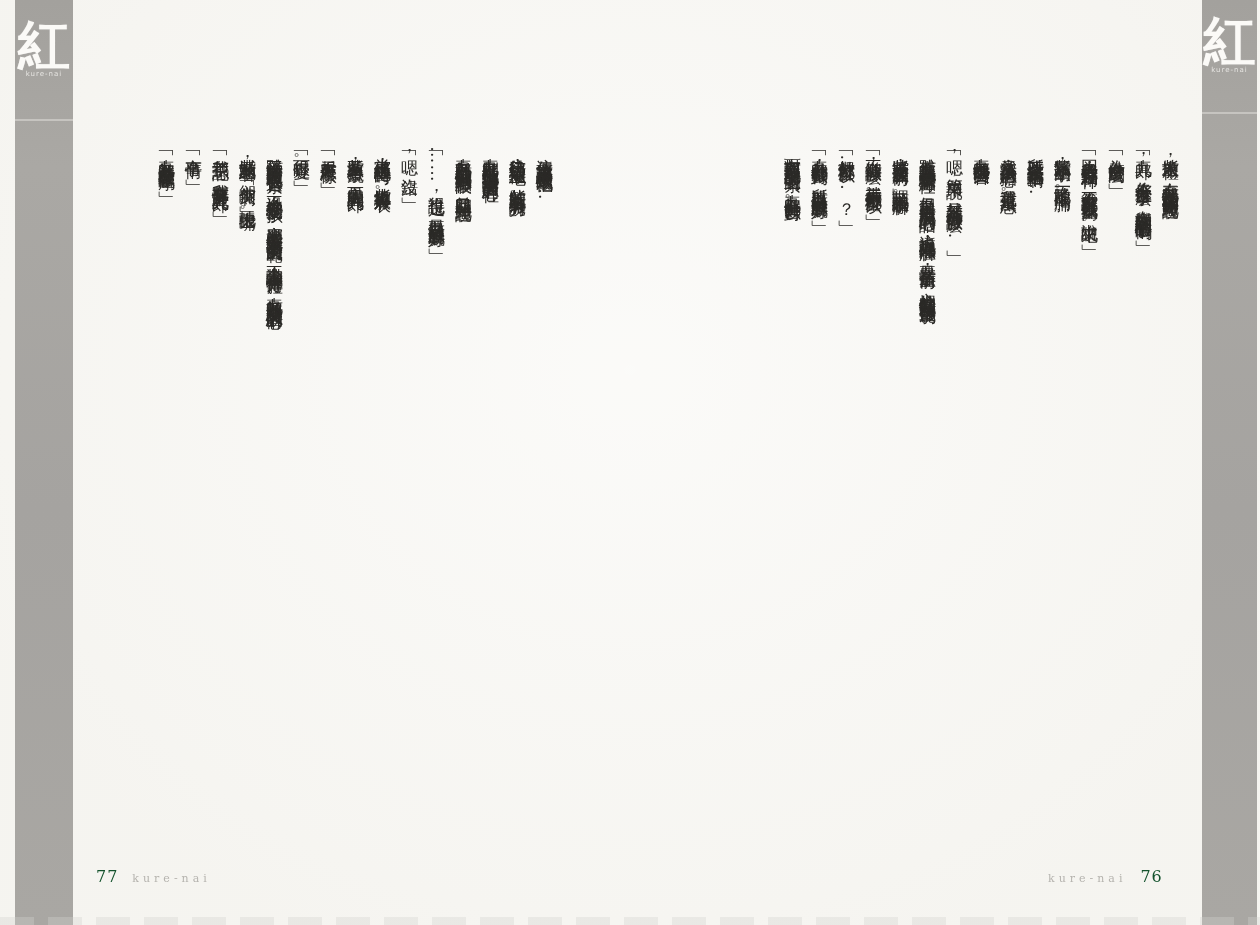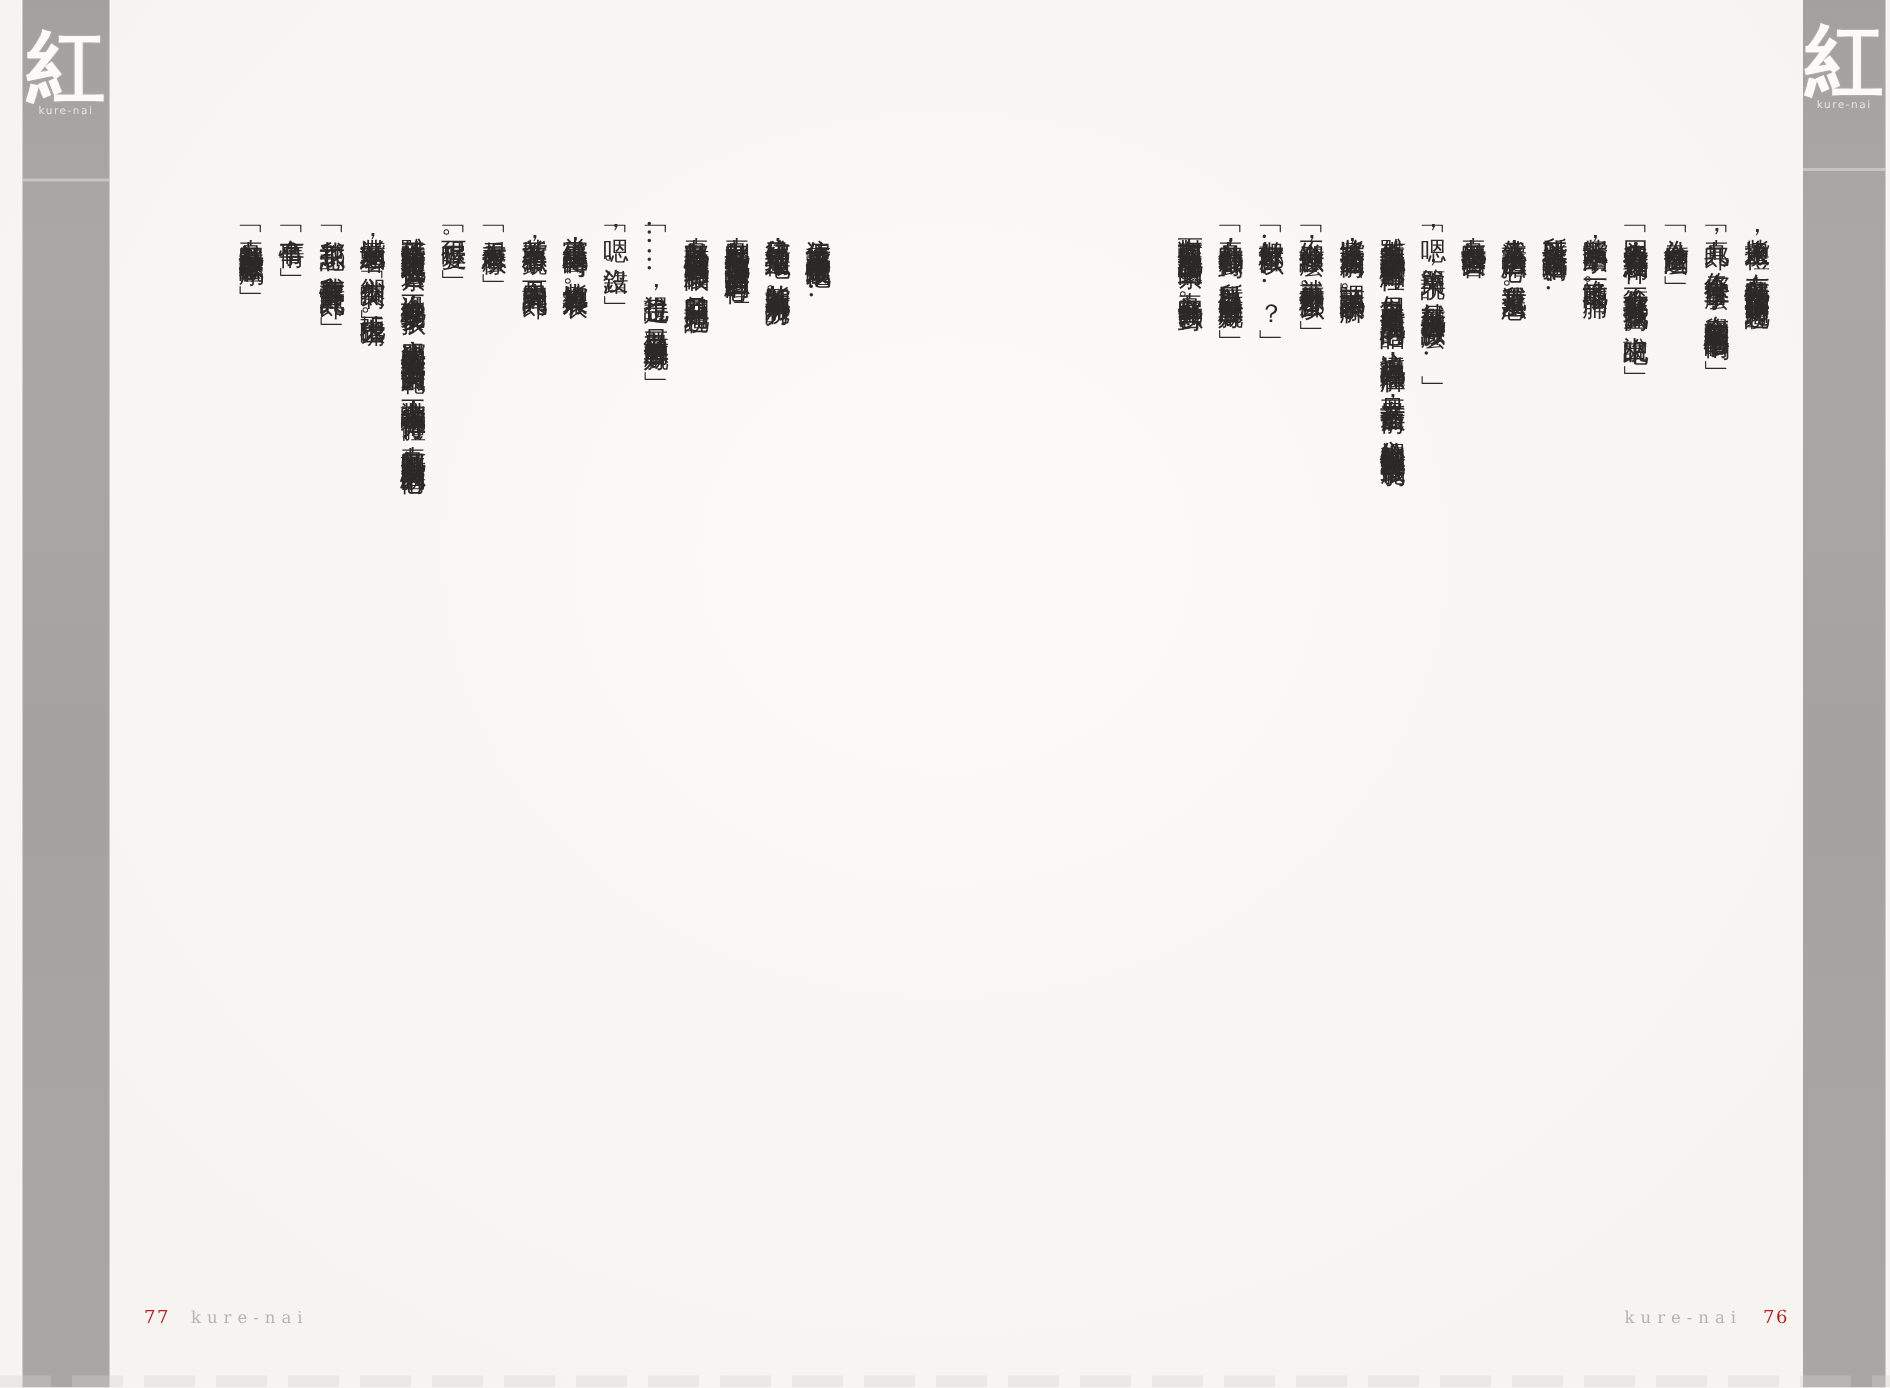--- a/index.html
+++ b/index.html
@@ -36,28 +36,28 @@
     writing-mode:vertical-rl;text-orientation:mixed;
     font-size:17px;line-height:27px;letter-spacing:1.2px;
     color:#2b2a27;
   }
   .page-text.right-page{left:752px;}
   .page-text.left-page{left:126px;}
   .page-text p{margin:0;padding:0;text-indent:18px;}
   
   .footer{position:absolute;top:867px;height:22px;white-space:nowrap;}
   .footer .pagenum{
-    font-size:12px;color:#b91c1c;letter-spacing:1px;
+    font-size:16px;color:#14532d;letter-spacing:1px;
   }
   .footer .series{
     font-size:11px;color:#b5b3ae;letter-spacing:4px;
     font-family:"DejaVu Serif","Liberation Serif",serif;
   }
   .footer.left{left:96px;}
-  .footer.right{left:1048px;margin-left:35px;}
+  .footer.right{left:1048px;}
   .footer .gap{display:inline-block;width:14px;}
   
   .bottom-artifact{
     position:absolute;left:0;bottom:0;width:100%;height:8px;
     background:repeating-linear-gradient(90deg,
       rgba(210,210,206,.35) 0px, rgba(210,210,206,.35) 34px,
       rgba(255,255,255,0) 34px, rgba(255,255,255,0) 48px);
   }
   
   .paper-tone{

